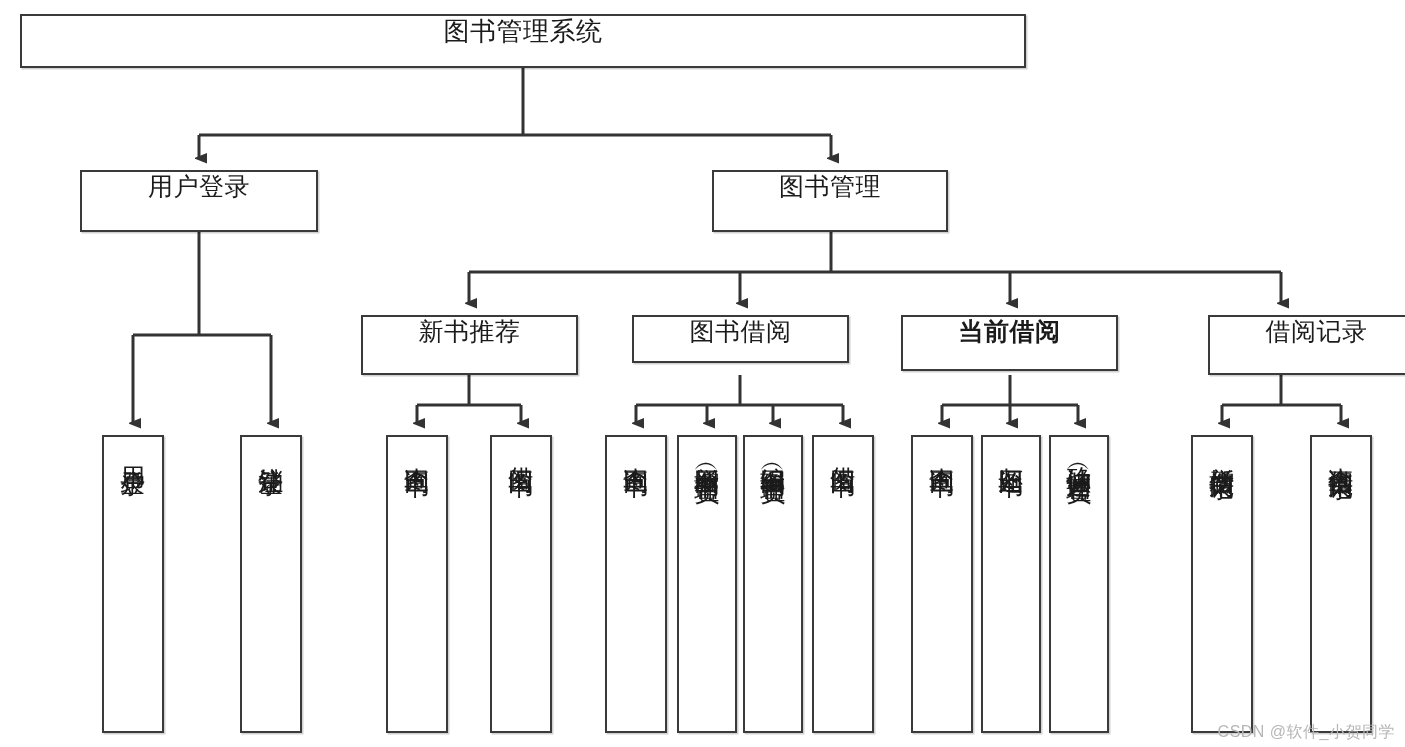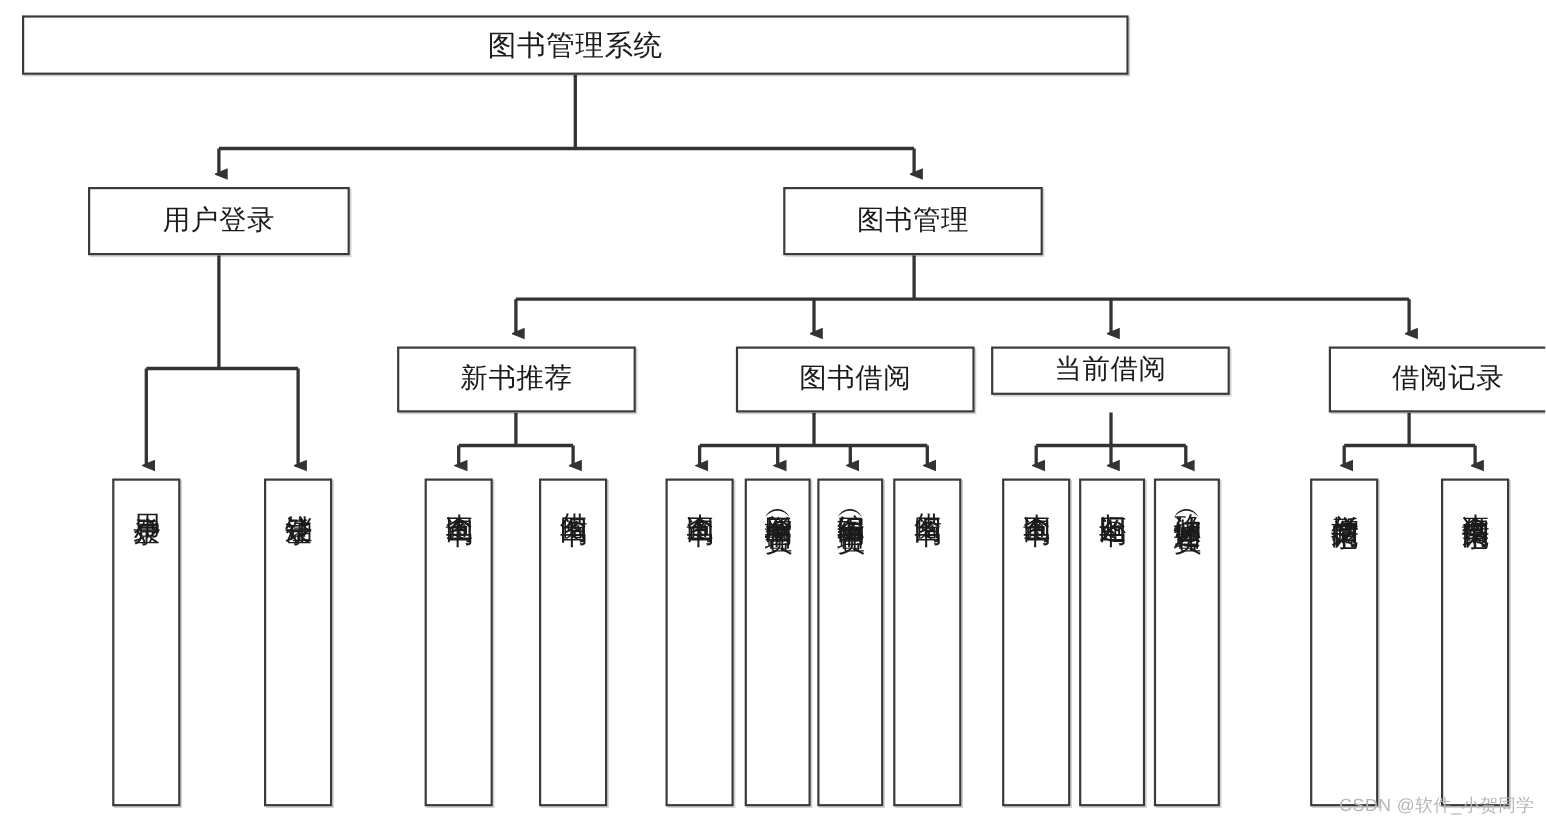--- a/index.html
+++ b/index.html
@@ -24,21 +24,21 @@
     width: 1405px;
     height: 747px;
     pointer-events: none;
   }
   .node {
     position: absolute;
     box-sizing: border-box;
     border: 2.5px solid #3a3a3a;
     background: #ffffff;
     display: flex;
-    align-items: center;
+    align-items: flex-start;
     justify-content: center;
     color: #1b1b1b;
     box-shadow: 1.5px 1.5px 0 rgba(0,0,0,0.18);
   }
   .node .label {
     display: block;
     text-align: center;
     line-height: 1.18;
     letter-spacing: 0.5px;
   }
@@ -136,24 +136,24 @@
   <div class="node h" style="left:80px; top:170px; width:238px; height:62px;">
     <span class="label">用户登录</span>
   </div>
   <div class="node h" style="left:712px; top:170px; width:236px; height:62px;">
     <span class="label">图书管理</span>
   </div>
 
   <div class="node h" style="left:361px; top:315px; width:217px; height:60px;">
     <span class="label">新书推荐</span>
   </div>
-  <div class="node h" style="left:632px; top:315px; width:217px; height:60px;margin-left:37px;">
+  <div class="node h" style="left:632px; top:315px; width:217px; height:48px;">
     <span class="label">图书借阅</span>
   </div>
-  <div class="node h" style="left:901px; top:315px; width:217px; height:44px;">
+  <div class="node h" style="left:901px; top:315px; width:217px; height:56px;font-weight:bold;">
     <span class="label">当前借阅</span>
   </div>
   <div class="node h" style="left:1208px; top:315px; width:217px; height:60px;">
     <span class="label">借阅记录</span>
   </div>
 
   <div class="node v" style="left:102px; top:435px; width:62px; height:298px;">
     <span class="label">用户登录</span>
   </div>
   <div class="node v" style="left:240px; top:435px; width:62px; height:298px;">

